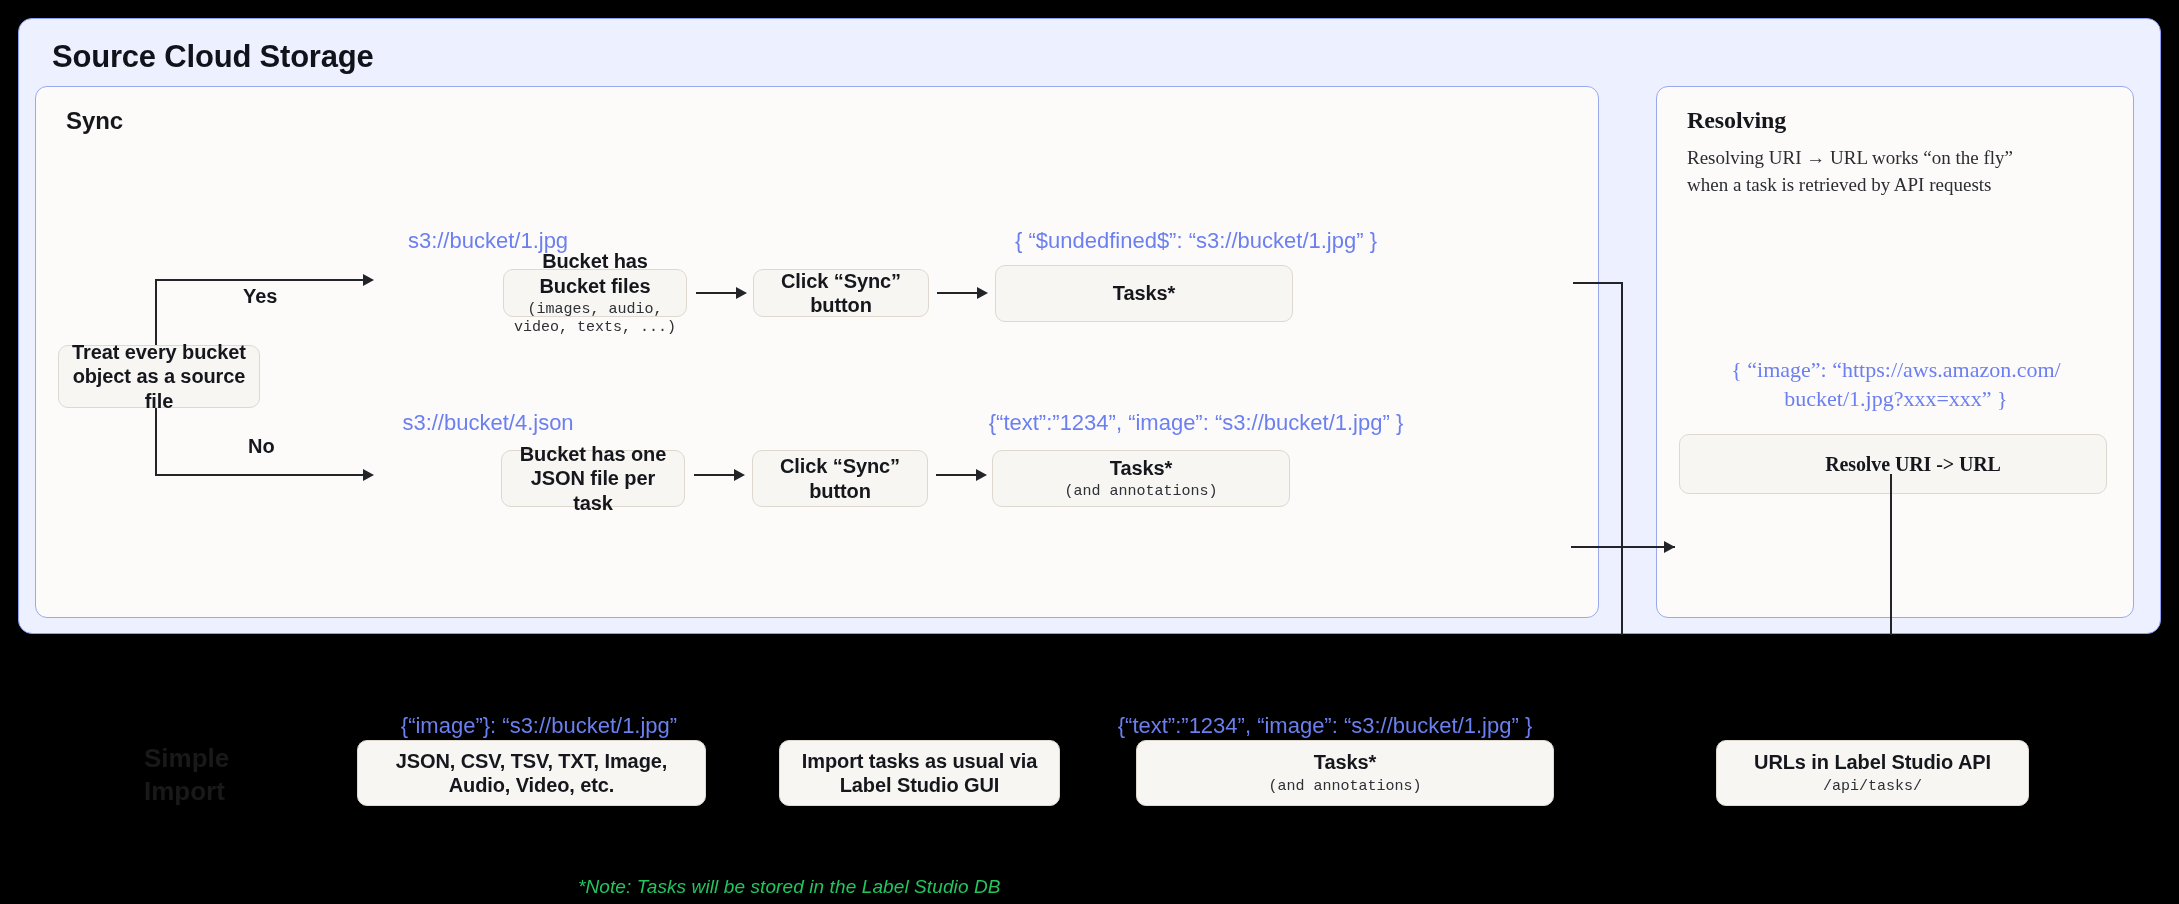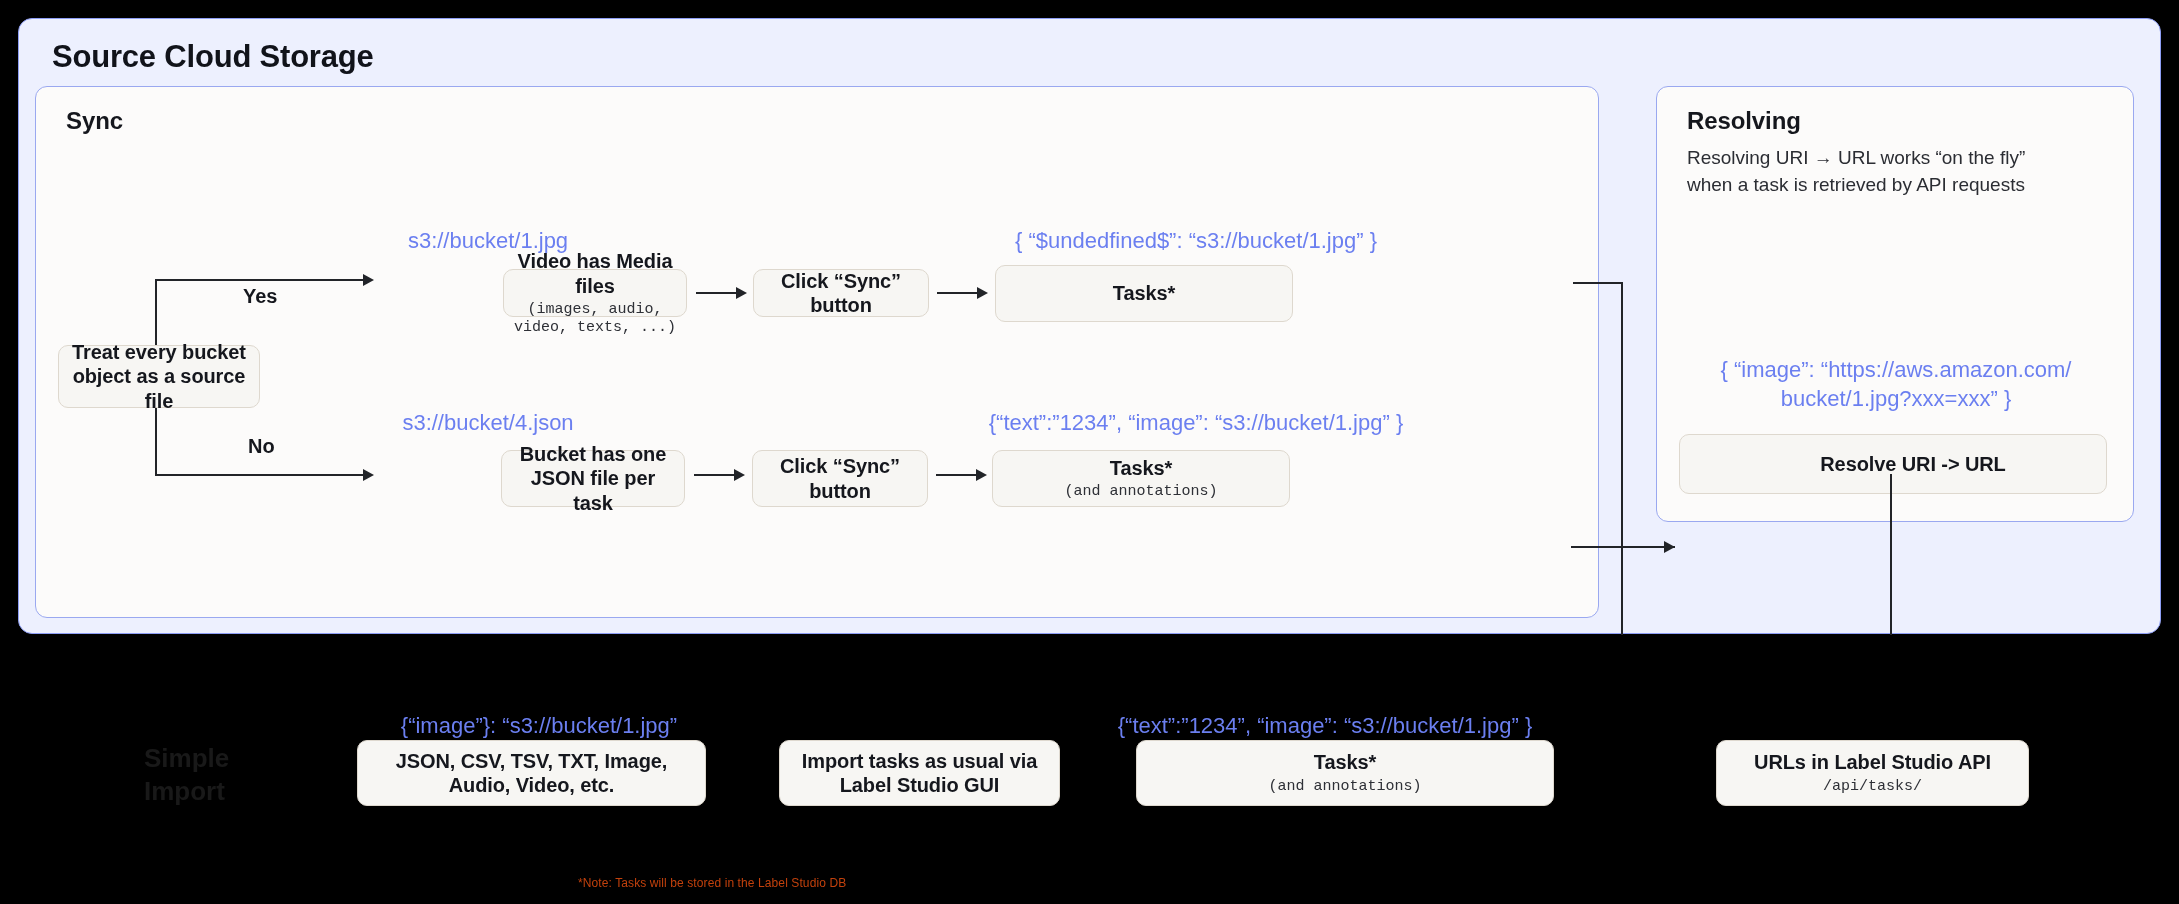--- a/index.html
+++ b/index.html
@@ -49,21 +49,22 @@
   .sync-panel {
     left: 16px;
     top: 67px;
     width: 1564px;
     height: 532px;
   }
   .resolving-panel {
     left: 1637px;
     top: 67px;
     width: 478px;
-    height: 436px;
+    height: 532px;
+    font-family: Liberation Serif, serif;
   }
   .panel-heading {
     position: absolute;
     left: 30px;
     top: 20px;
     font-size: 24px;
     font-weight: bold;
     color: #15171d;
     letter-spacing: -0.1px;
   }
@@ -141,22 +142,23 @@
   .dark-label {
     position: absolute;
     font-size: 26px;
     font-weight: bold;
     color: #191919;
     line-height: 1.25;
     white-space: pre-line;
   }
   .note {
     position: absolute;
-    font-size: 12px;
-    color: #c2410c;
+    font-size: 19px;
+    font-style: italic;
+    color: #22c55e;
     letter-spacing: 0.1px;
   }
 </style>
 </head>
 <body>
 
 <div class="outer-panel">
   <div class="outer-title">Source Cloud Storage</div>
 
   <div class="inner-panel sync-panel">
@@ -173,21 +175,21 @@
     <div class="branch-label" style="left:207px; top:198px;">Yes</div>
 
     <div class="ln vline" style="left:119px; top:321px; height:68px;"></div>
     <div class="ln hline" style="left:119px; top:387px; width:213px;"></div>
     <div class="arrowhead" style="left:327px; top:381.5px;"></div>
     <div class="branch-label" style="left:212px; top:348px;">No</div>
 
     <div class="bluenote" style="left:340px; top:140px; width:224px;">s3://bucket/1.jpg</div>
 
     <div class="fbox" style="left:467px; top:182px; width:184px; height:48px;">
-      <div class="t1">Video has Media files</div>
+      <div class="t1">Bucket has Bucket files</div>
       <div class="t2">(images, audio, video, texts, ...)</div>
     </div>
 
     <div class="ln hline" style="left:660px; top:205px; width:43px;"></div>
     <div class="arrowhead" style="left:700px; top:199.5px;"></div>
 
     <div class="fbox" style="left:717px; top:182px; width:176px; height:48px;">
       <div class="t1">Click “Sync” button</div>
     </div>
 

